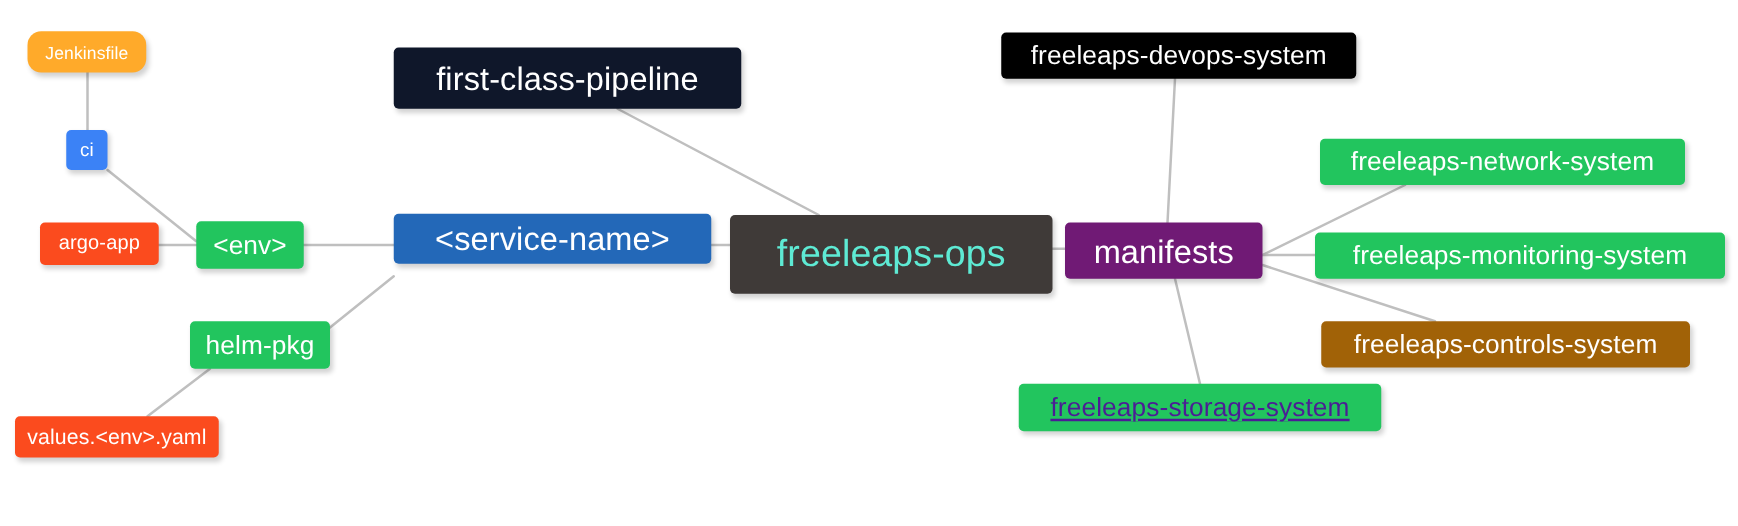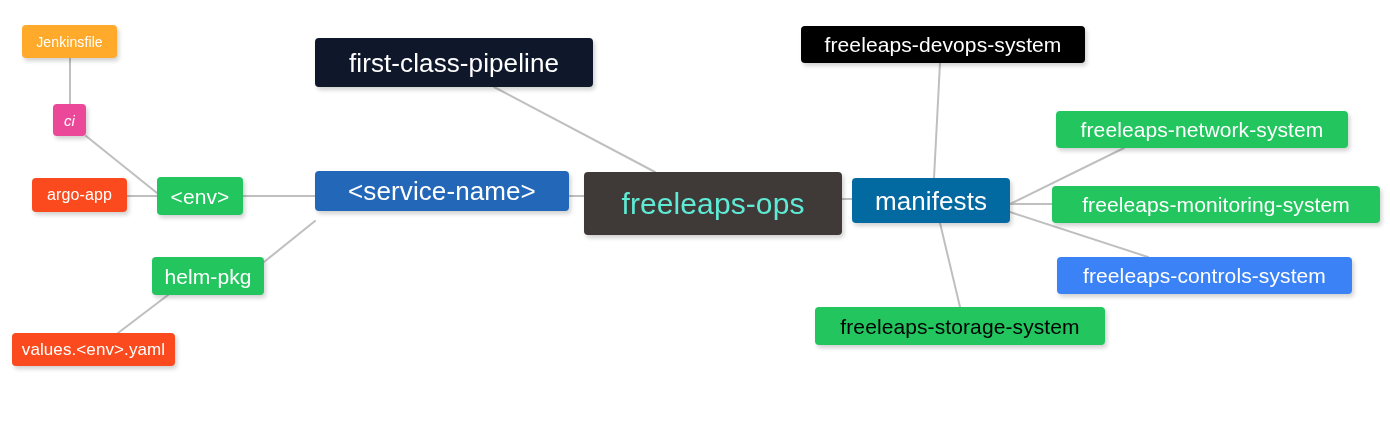--- a/index.html
+++ b/index.html
@@ -56,29 +56,29 @@
       <line x1="494" y1="87" x2="655" y2="172" stroke="#bfbfbf" stroke-width="2" stroke-linecap="round"></line>
       <line x1="569" y1="196" x2="584" y2="196" stroke="#bfbfbf" stroke-width="2" stroke-linecap="round"></line>
       <line x1="842" y1="199" x2="852" y2="199" stroke="#bfbfbf" stroke-width="2" stroke-linecap="round"></line>
       <line x1="934" y1="178" x2="940" y2="63" stroke="#bfbfbf" stroke-width="2" stroke-linecap="round"></line>
       <line x1="1010" y1="204" x2="1124" y2="148" stroke="#bfbfbf" stroke-width="2" stroke-linecap="round"></line>
       <line x1="1010" y1="204" x2="1052" y2="204" stroke="#bfbfbf" stroke-width="2" stroke-linecap="round"></line>
       <line x1="1010" y1="212" x2="1148" y2="257" stroke="#bfbfbf" stroke-width="2" stroke-linecap="round"></line>
       <line x1="940" y1="223" x2="960" y2="307" stroke="#bfbfbf" stroke-width="2" stroke-linecap="round"></line>
     </svg>
   <div id="node-layer">
-      <div class="node" style="left: 22px; top: 25px; width: 95px; height: 33px; background: rgb(255, 170, 42); color: rgb(255, 255, 255); font-size: 14px;">Jenkinsfile</div>
-      <div class="node" style="left: 53px; top: 104px; width: 33px; height: 32px; background: #ec4899; color: rgb(255, 255, 255); font-size: 15px; font-style: italic;">ci</div>
+      <div class="node" style="left: 22px; top: 25px; width: 95px; height: 33px; background: rgb(255, 170, 42); color: rgb(255, 255, 255); font-size: 14px; border-radius: 11px;">Jenkinsfile</div>
+      <div class="node" style="left: 53px; top: 104px; width: 33px; height: 32px; background: #3b82f6; color: rgb(255, 255, 255); font-size: 15px;">ci</div>
       <div class="node" style="left: 32px; top: 178px; width: 95px; height: 34px; background: rgb(251, 75, 30); color: rgb(255, 255, 255); font-size: 16px;">argo-app</div>
       <div class="node" style="left: 157px; top: 177px; width: 86px; height: 38px; background: rgb(34, 197, 94); color: rgb(255, 255, 255); font-size: 21px;">&lt;env&gt;</div>
       <div class="node" style="left: 152px; top: 257px; width: 112px; height: 38px; background: rgb(34, 197, 94); color: rgb(255, 255, 255); font-size: 21px;">helm-pkg</div>
       <div class="node" style="left: 12px; top: 333px; width: 163px; height: 33px; background: rgb(251, 75, 30); color: rgb(255, 255, 255); font-size: 17px;">values.&lt;env&gt;.yaml</div>
       <div class="node" style="left: 315px; top: 38px; width: 278px; height: 49px; background: #0f172a; color: rgb(255, 255, 255); font-size: 26px;">first-class-pipeline</div>
       <div class="node" style="left: 315px; top: 171px; width: 254px; height: 40px; background: rgb(35, 104, 184); color: rgb(255, 255, 255); font-size: 26px;">&lt;service-name&gt;</div>
       <div class="node" style="left: 584px; top: 172px; width: 258px; height: 63px; background: rgb(63, 58, 56); color: #5eead4; font-size: 30px;">freeleaps-ops</div>
-      <div class="node" style="left: 852px; top: 178px; width: 158px; height: 45px; background: #0369a1; color: rgb(255, 255, 255); font-size: 26px;">manifests</div>
+      <div class="node" style="left: 852px; top: 178px; width: 158px; height: 45px; background: #701a75; color: rgb(255, 255, 255); font-size: 26px;">manifests</div>
       <div class="node" style="left: 801px; top: 26px; width: 284px; height: 37px; background: #000000; color: rgb(255, 255, 255); font-size: 21px;">freeleaps-devops-system</div>
       <div class="node" style="left: 1056px; top: 111px; width: 292px; height: 37px; background: rgb(34, 197, 94); color: rgb(255, 255, 255); font-size: 21px; text-align: center;">freeleaps-network-system</div>
       <div class="node" style="left: 1052px; top: 186px; width: 328px; height: 37px; background: rgb(34, 197, 94); color: rgb(255, 255, 255); font-size: 21px;">freeleaps-monitoring-system</div>
-      <div class="node" style="left: 1057px; top: 257px; width: 295px; height: 37px; background: #3b82f6; color: rgb(255, 255, 255); font-size: 21px;">freeleaps-controls-system</div>
-      <div class="node" style="left: 815px; top: 307px; width: 290px; height: 38px; background: rgb(34, 197, 94); color: #000000; font-size: 21px;">freeleaps-storage-system</div>
+      <div class="node" style="left: 1057px; top: 257px; width: 295px; height: 37px; background: #a16207; color: rgb(255, 255, 255); font-size: 21px;">freeleaps-controls-system</div>
+      <div class="node" style="left: 815px; top: 307px; width: 290px; height: 38px; background: rgb(34, 197, 94); color: #4c1d95; font-size: 21px; text-decoration: underline;">freeleaps-storage-system</div>
     </div>
 </div>
 
 </body></html>

